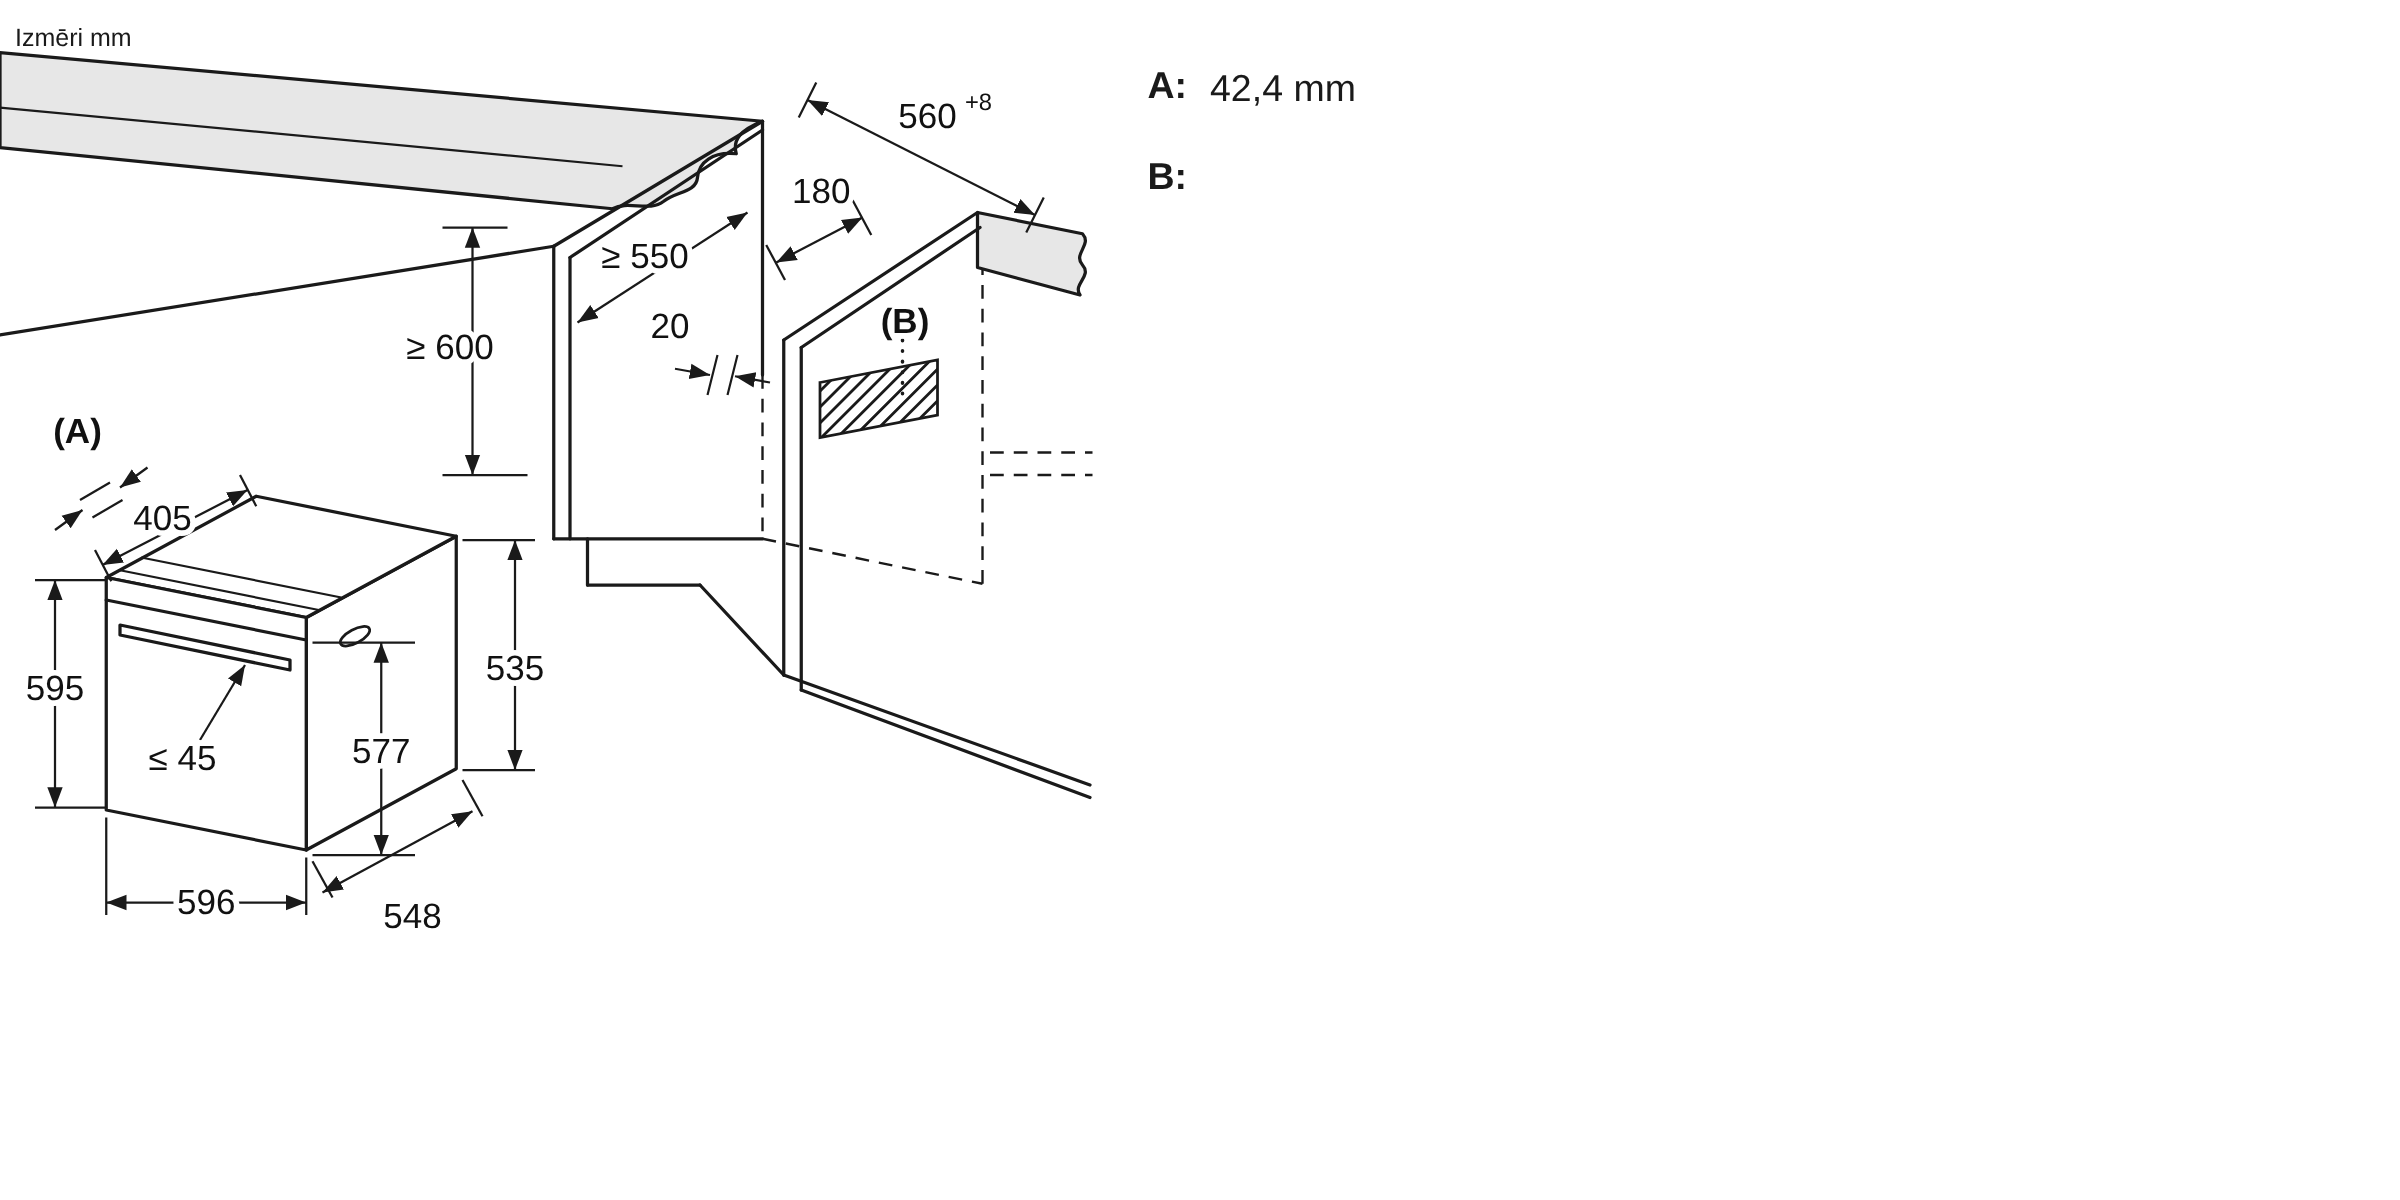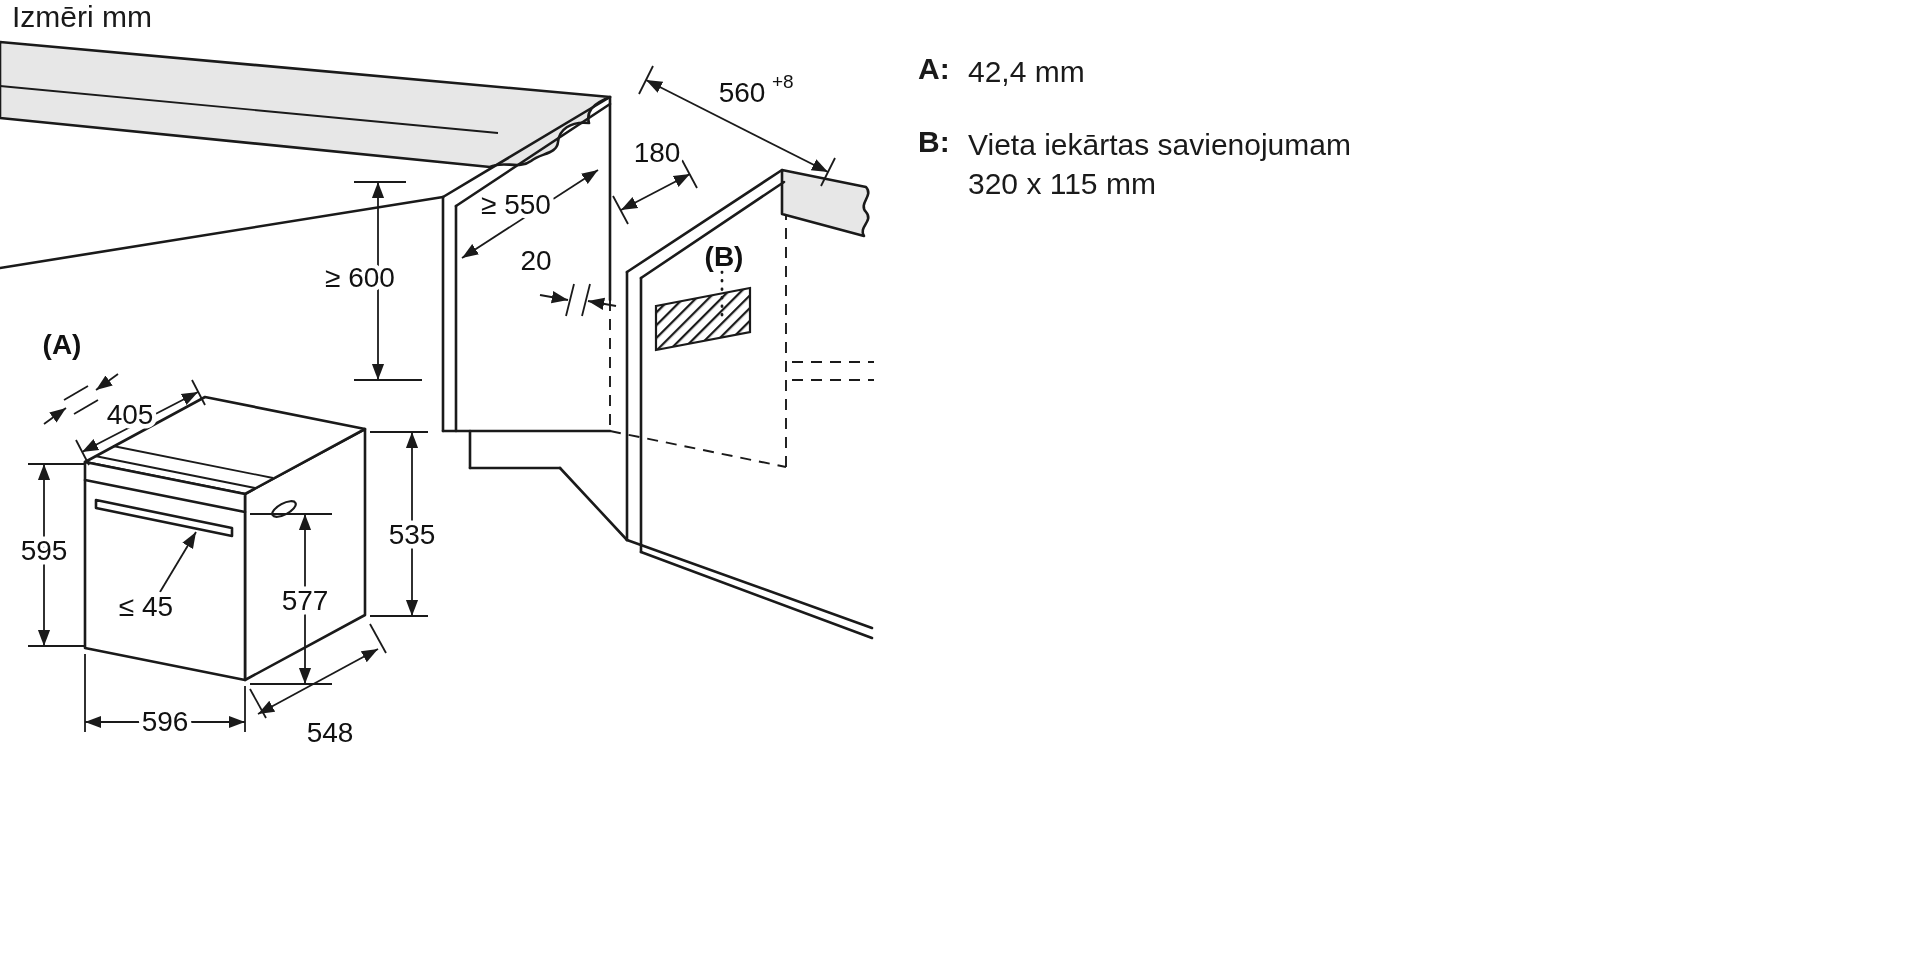--- a/index.html
+++ b/index.html
@@ -1,18 +1,18 @@
 <!DOCTYPE html>
 <html><head>
 <meta charset="utf-8">
 <style>
   html,body{margin:0;padding:0;background:#fff;}
   .page{position:relative;width:1920px;height:960px;overflow:hidden;background:#fff;
         font-family:"Liberation Sans",sans-serif;color:#1a1a1a;}
-  .title{position:absolute;left:12px;top:0;font-size:30px;}
+  .title{position:absolute;left:12px;top:20px;font-size:20px;}
   .legend{position:absolute;left:918px;top:52px;font-size:30px;}
   .legend-row{display:flex;align-items:flex-start;margin-bottom:34px;}
   .legend-key{font-weight:bold;width:50px;flex:0 0 auto;}
   .legend-text{line-height:39px;}
   svg{position:absolute;left:0;top:0;}
   .outline{fill:none;stroke:#1a1a1a;stroke-width:2.6;stroke-linejoin:round;stroke-linecap:round;}
   .thin{fill:none;stroke:#1a1a1a;stroke-width:1.8;}
   .slab{fill:#e7e7e7;stroke:#1a1a1a;stroke-width:2.6;stroke-linejoin:round;}
   .face{fill:#ffffff;stroke:#1a1a1a;stroke-width:2.6;stroke-linejoin:round;}
   .dash{fill:none;stroke:#1a1a1a;stroke-width:1.9;stroke-dasharray:11 8;}
@@ -30,24 +30,20 @@
 
   <div class="title">Izmēri mm</div>
 
   <div class="legend">
     <div class="legend-row">
       <span class="legend-key">A:</span>
       <div class="legend-text">42,4 mm</div>
     </div>
     <div class="legend-row">
       <span class="legend-key">B:</span>
-      <div class="legend-text">
-        <div>Vieta iekārtas savienojumam</div>
-        <div>320 x 115 mm</div>
-      </div>
     </div>
   </div>
 
   <svg width="1920" height="960" viewBox="0 0 1920 960">
     <defs>
       <marker id="ah" viewBox="0 0 10 10" refX="10" refY="5" markerWidth="9" markerHeight="9" orient="auto-start-reverse">
         <path d="M0,1.2 L10,5 L0,8.8 z" fill="#1a1a1a"></path>
       </marker>
       <pattern id="hatch" width="9" height="9" patternUnits="userSpaceOnUse" patternTransform="rotate(45)">
         <rect width="9" height="9" fill="#ffffff"></rect>

